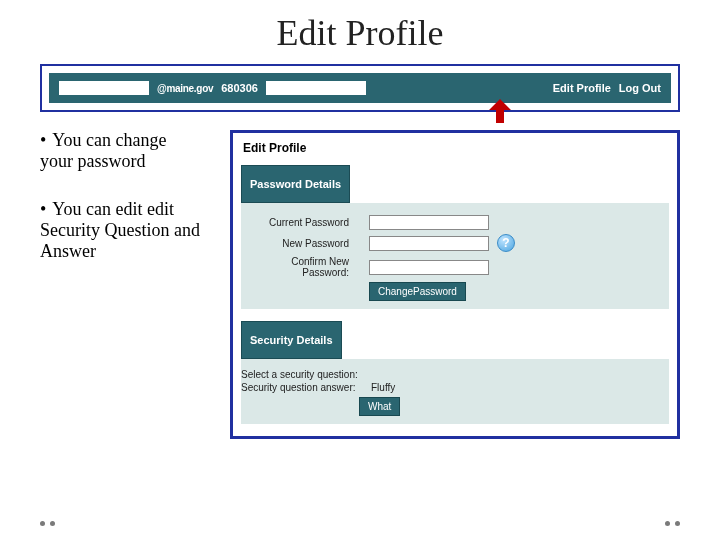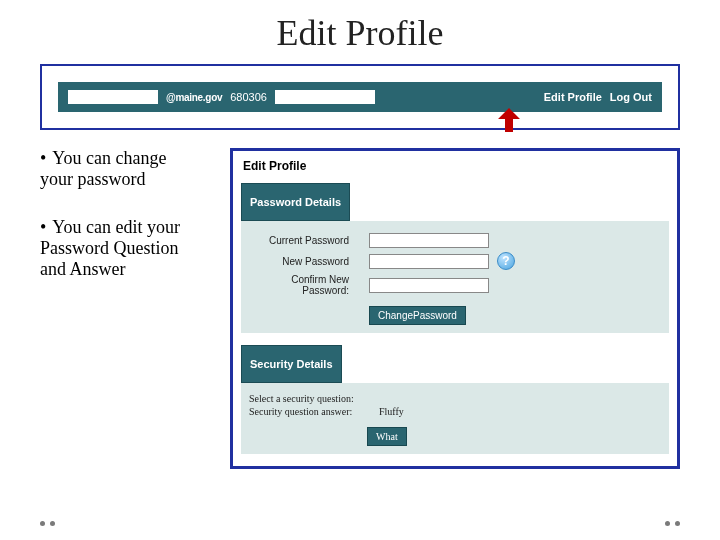--- a/index.html
+++ b/index.html
@@ -18,42 +18,42 @@
     color: #222;
     margin-top: 12px;
     margin-bottom: 10px;
     font-family: Georgia, serif;
   }
 
   
   .topbar-wrap {
     margin: 0 40px 18px 40px;
     border: 2px solid #2030a0;
-    padding: 16px;
+    padding: 7px;
     background: #fff;
   }
   .topbar {
     background: #2a6570;
     color: #fff;
     font-family: Arial, sans-serif;
     font-size: 11px;
     padding: 8px 10px;
     display: flex;
     align-items: center;
     gap: 8px;
     position: relative;
   }
   .topbar .redact {
     height: 14px;
     background: #fff;
     display: inline-block;
   }
   .topbar .redact.r1 { width: 90px; }
   .topbar .at { font-weight: bold; font-size: 10px; letter-spacing: -0.3px; }
-  .topbar .num { font-weight: normal; }
+  .topbar .num { font-weight: bold; }
   .topbar .redact.r2 { width: 100px; }
   .topbar .spacer { flex: 1; }
   .topbar .link { font-weight: bold; font-size: 11px; }
   .arrow-up {
     position: absolute;
     top: 100%;
     left: 440px;
     color: #c00000;
     font-size: 22px;
     line-height: 0.6;
@@ -133,36 +133,35 @@
     background: radial-gradient(circle at 35% 30%, #bfe4ff, #4aa4e0);
     color: #fff;
     font-weight: bold;
     font-size: 12px;
     display: inline-flex;
     align-items: center;
     justify-content: center;
     border: 1px solid #3a8cc8;
   }
   .btn-row {
-    margin-top: 10px;
+    margin-top: 4px;
     padding-left: 118px;
   }
   .app-btn {
     background: #2a6570;
     color: #fff;
     border: 1px solid #184850;
     font-size: 10px;
     padding: 3px 8px;
     display: inline-block;
   }
   .sec-details {
     background: #dbe8e7;
     margin: 0 8px;
-    padding: 8px 8px;
-    font-family: Liberation Serif, serif;
+    padding: 8px 0;
   }
   .sec-details .qrow {
     display: flex;
     font-size: 10px;
     color: #222;
     margin: 2px 0;
   }
   .sec-details .qrow .qlbl {
     width: 130px;
   }
@@ -200,21 +199,21 @@
         <path d="M11 0 L22 11 L15 11 L15 24 L7 24 L7 11 L0 11 Z" fill="#c00000"></path>
       </svg>
     </span>
   </div>
 </div>
 
 <div class="main">
   <div class="bullets">
     <ul>
       <li><span class="dot">•</span><span>You can change your password</span></li>
-      <li><span class="dot">•</span><span>You can edit your Password Question and Answer</span></li>
+      <li><span class="dot">•</span><span>You can edit edit Security Question and Answer</span></li>
     </ul>
   </div>
 
   <div class="app-wrap">
     <div class="app-heading">Edit Profile</div>
 
     <div class="section-bar">Password Details</div>
     <div class="form-area">
       <div class="form-row">
         <span class="lbl">Current Password</span>

